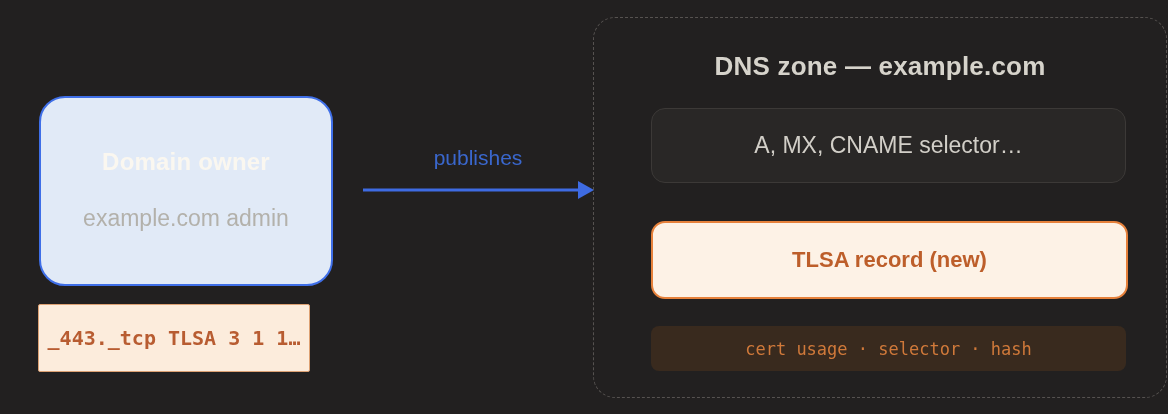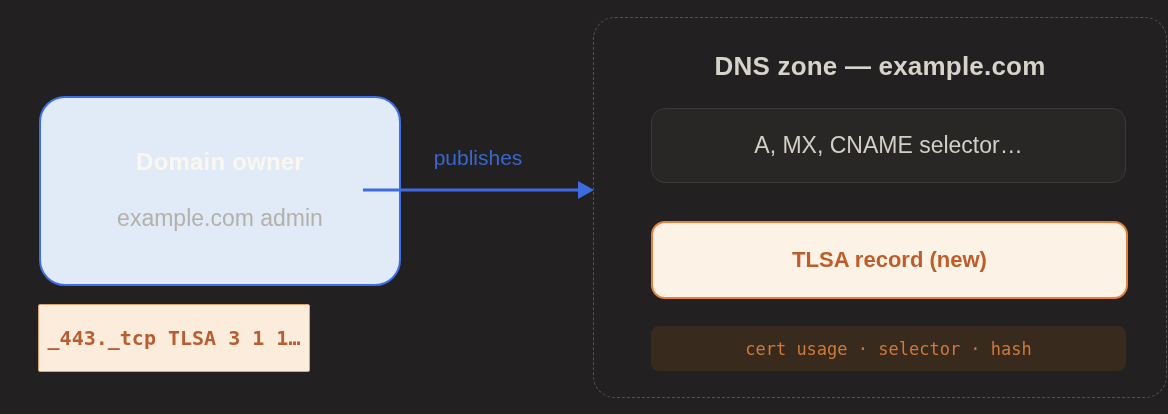--- a/index.html
+++ b/index.html
@@ -34,21 +34,21 @@
     position:relative;
     width:1168px;
     height:414px;
     background:var(--bg);
     overflow:hidden;
   }
   
   .owner-node{
     position:absolute;
     left:39px; top:96px;
-    width:362px; height:190px;
+    width:294px; height:190px;
     box-sizing:border-box;
     background:var(--owner-fill);
     border:2px solid var(--owner-border);
     border-radius:26px;
     display:flex;
     flex-direction:column;
     align-items:center;
     justify-content:center;
     padding-bottom:2px;
   }

